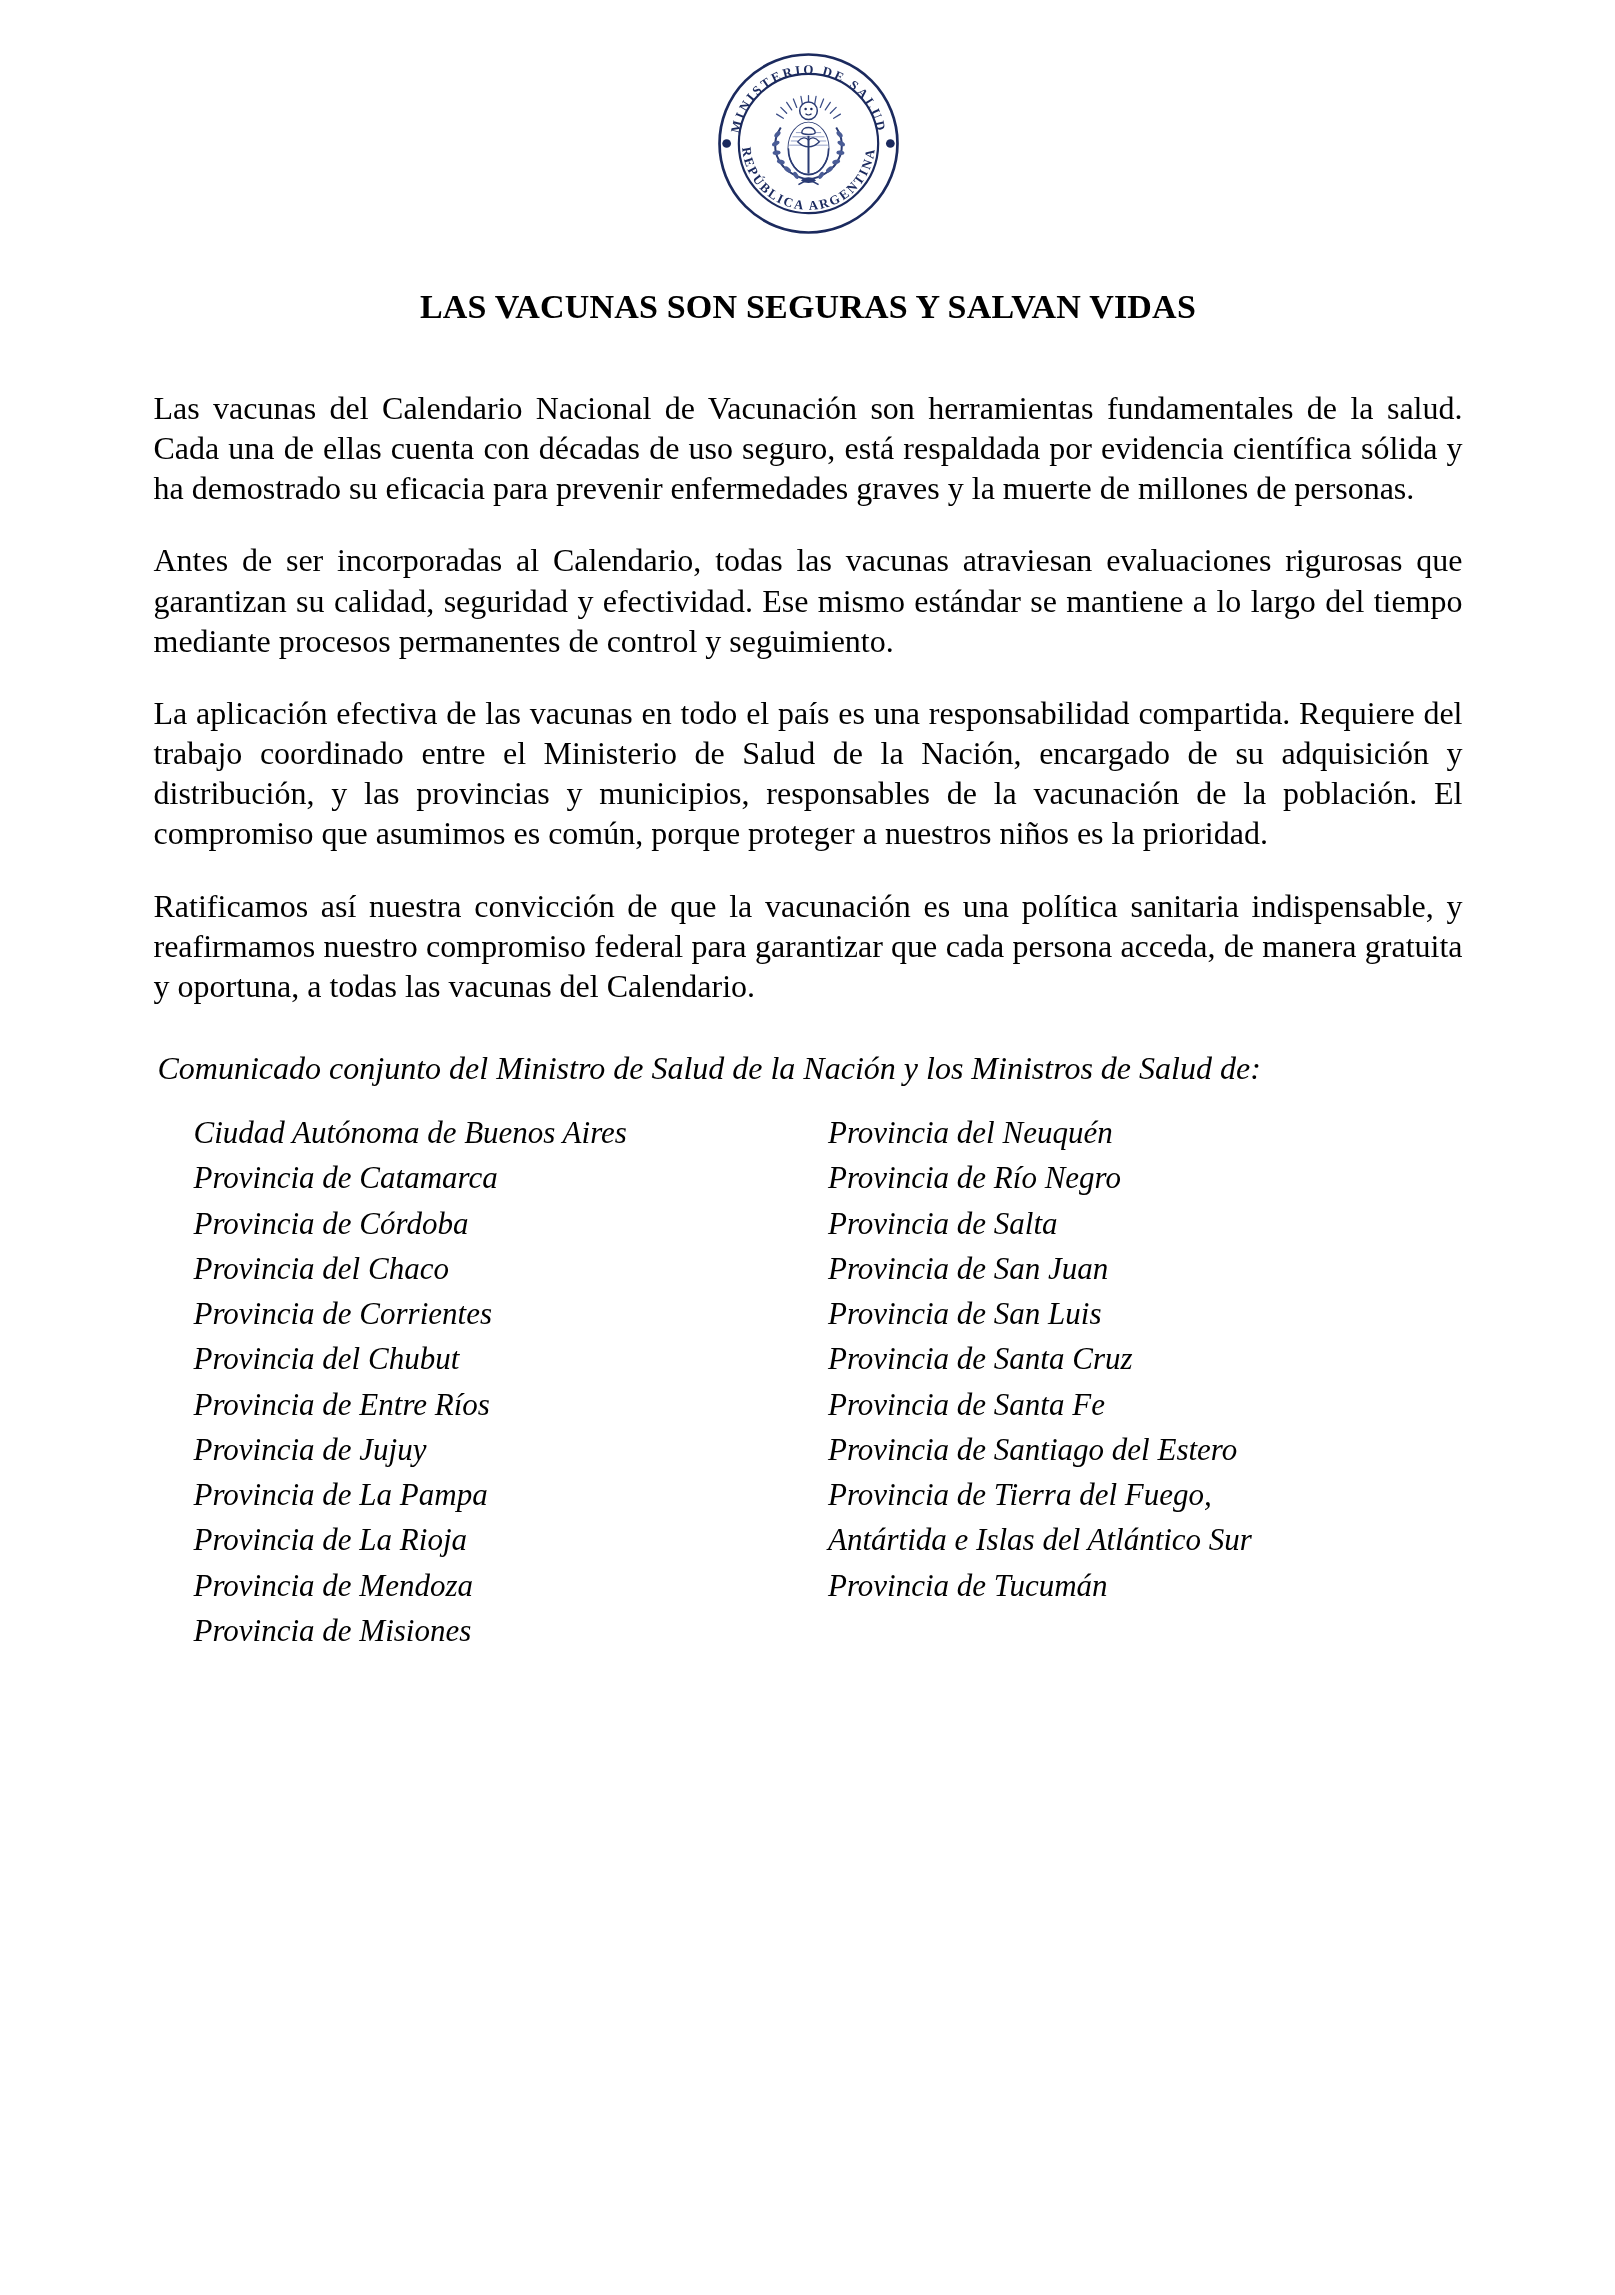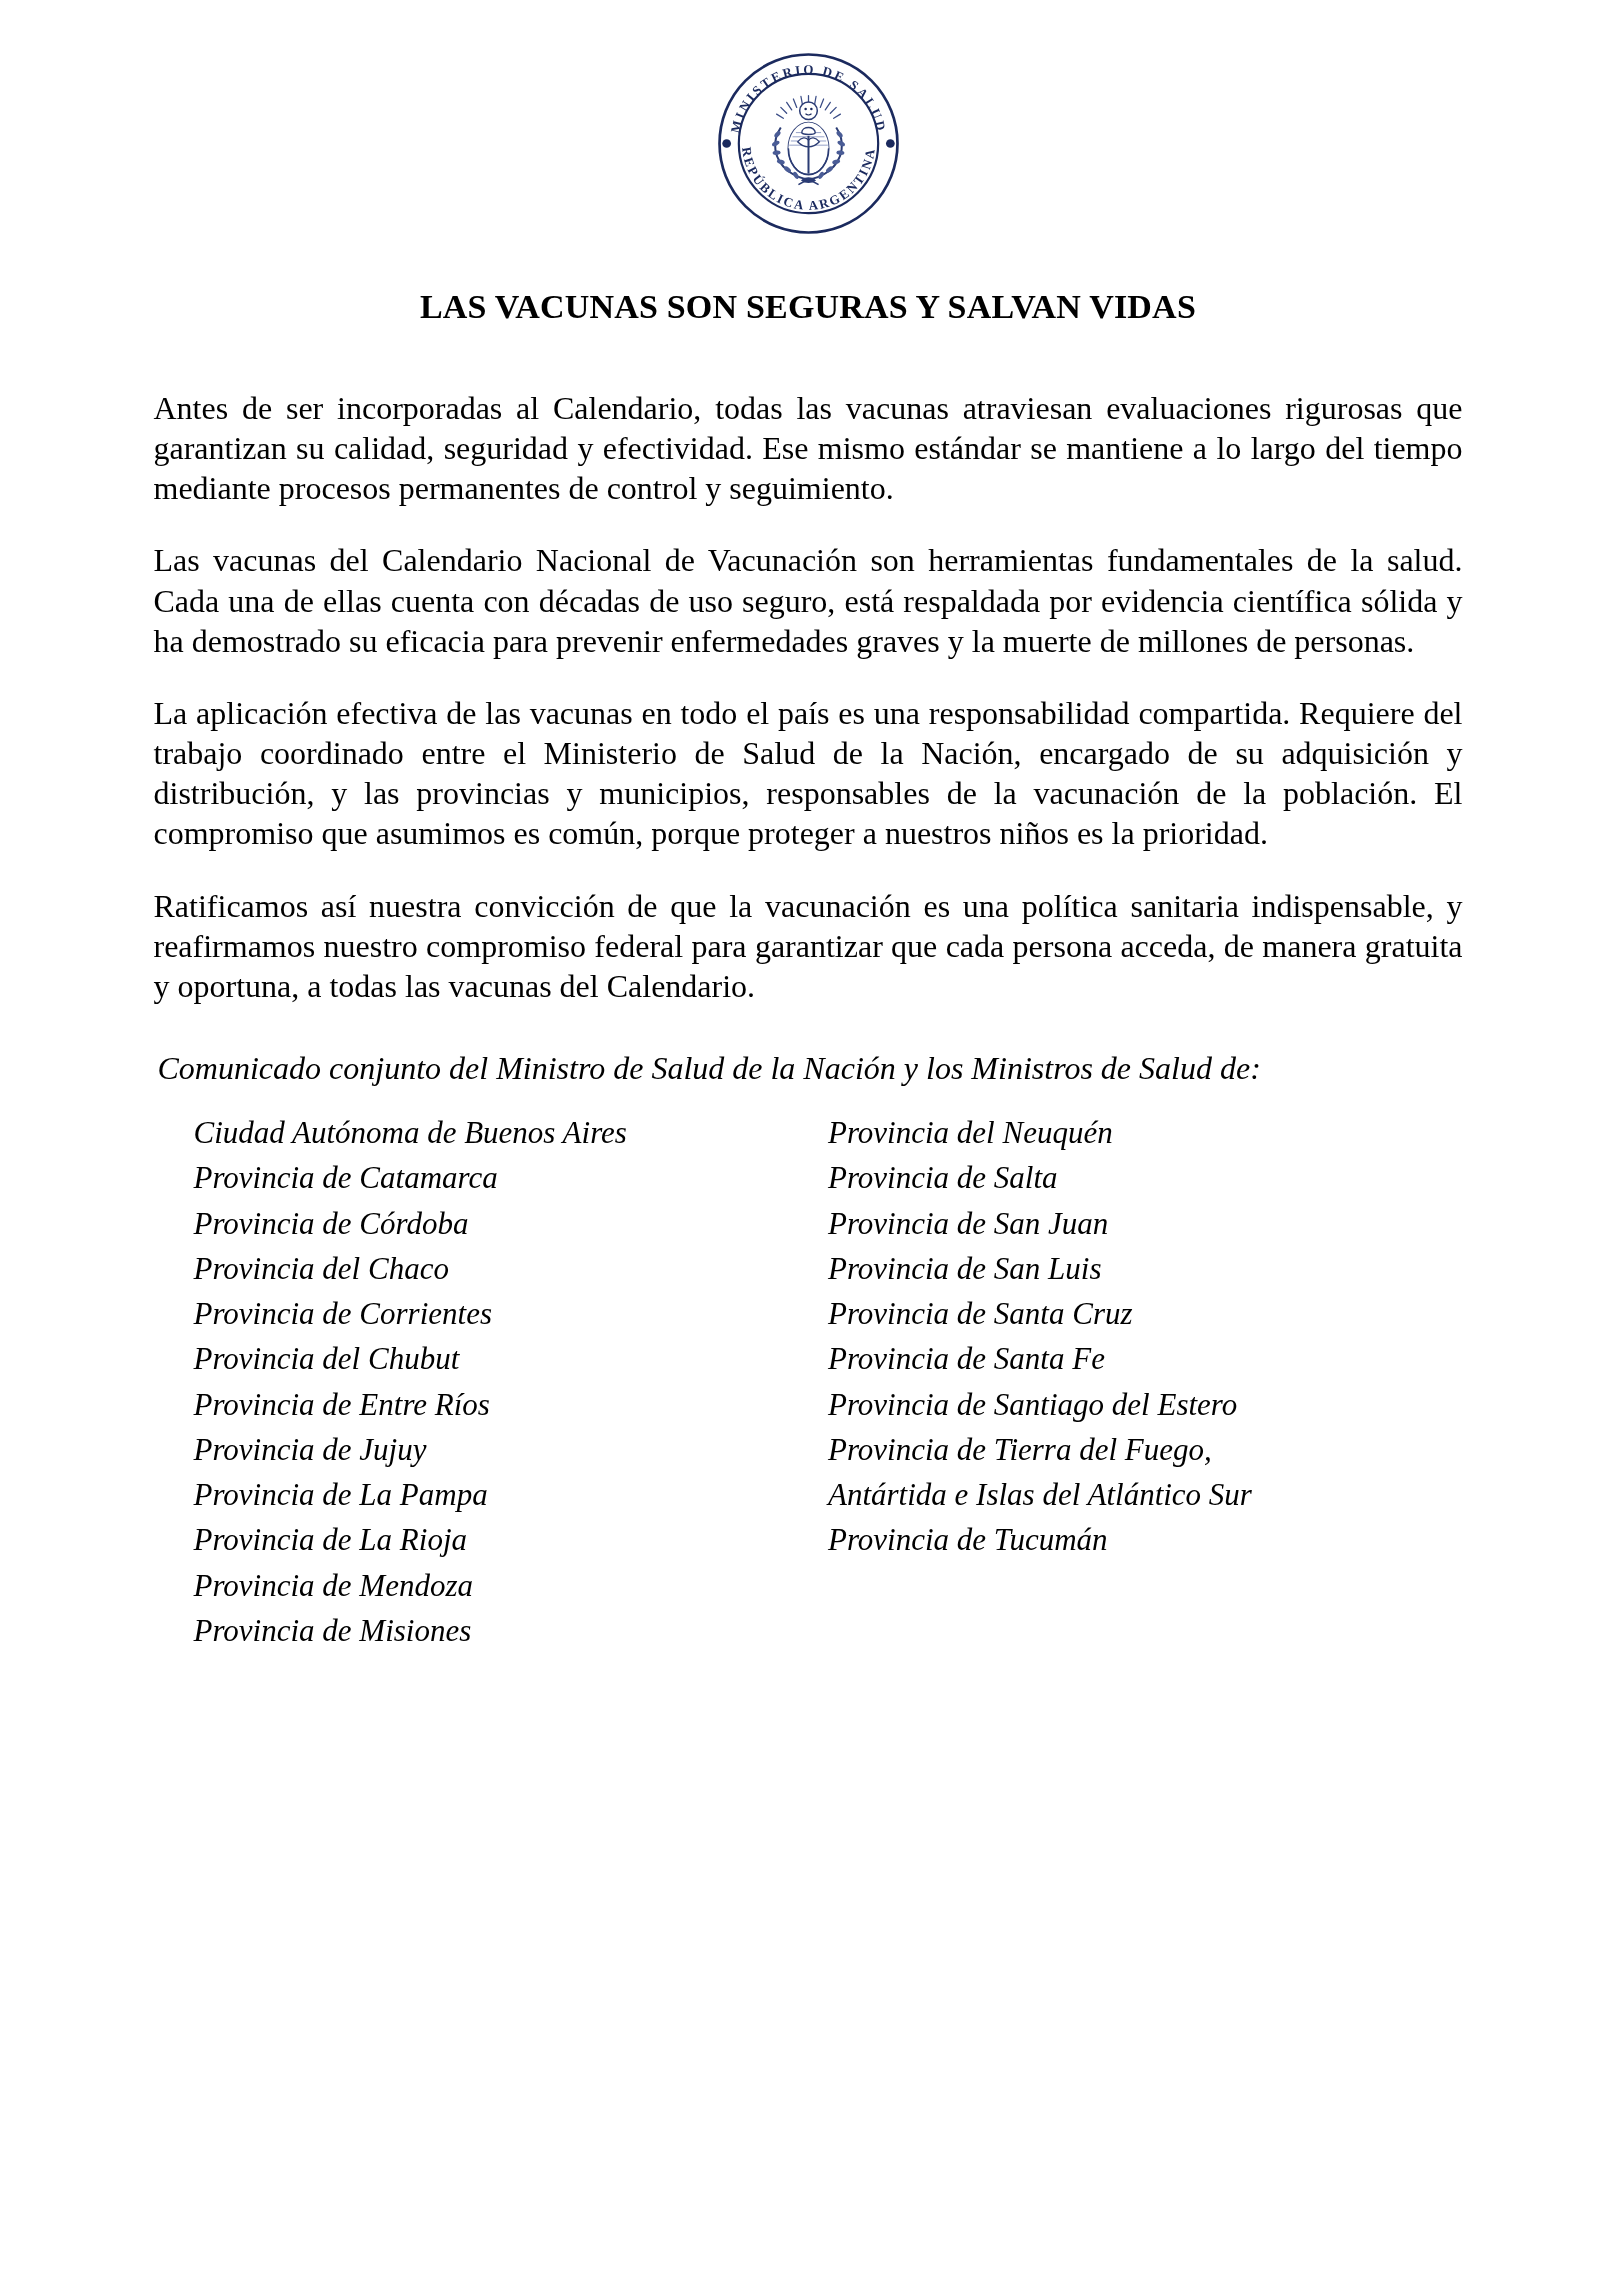--- a/index.html
+++ b/index.html
@@ -190,22 +190,22 @@
           <path d="M -12,46 L -3,41 M 12,46 L 3,41" stroke="#2b3c74" stroke-width="2" fill="none"></path>
         </g>
       </svg>
     </div>
   </div>
 
   <h1 class="doc-title">LAS VACUNAS SON SEGURAS Y SALVAN VIDAS</h1>
 
   <div class="body-col">
 
+    <p class="para">Las vacunas del Calendario Nacional de Vacunación son herramientas fundamentales de la salud. Cada una de ellas cuenta con décadas de uso seguro, está respaldada por evidencia científica sólida y ha demostrado su eficacia para prevenir enfermedades graves y la muerte de millones de personas.</p>
     <p class="para">Antes de ser incorporadas al Calendario, todas las vacunas atraviesan evaluaciones rigurosas que garantizan su calidad, seguridad y efectividad. Ese mismo estándar se mantiene a lo largo del tiempo mediante procesos permanentes de control y seguimiento.</p>
-    <p class="para">Las vacunas del Calendario Nacional de Vacunación son herramientas fundamentales de la salud. Cada una de ellas cuenta con décadas de uso seguro, está respaldada por evidencia científica sólida y ha demostrado su eficacia para prevenir enfermedades graves y la muerte de millones de personas.</p>
     <p class="para">La aplicación efectiva de las vacunas en todo el país es una responsabilidad compartida. Requiere del trabajo coordinado entre el Ministerio de Salud de la Nación, encargado de su adquisición y distribución, y las provincias y municipios, responsables de la vacunación de la población. El compromiso que asumimos es común, porque proteger a nuestros niños es la prioridad.</p>
     <p class="para">Ratificamos así nuestra convicción de que la vacunación es una política sanitaria indispensable, y reafirmamos nuestro compromiso federal para garantizar que cada persona acceda, de manera gratuita y oportuna, a todas las vacunas del Calendario.</p>
 
     <p class="lead-in">Comunicado conjunto del Ministro de Salud de la Nación y los Ministros de Salud de:</p>
 
     <div class="signatories">
       <ul class="sig-col left">
         <li>Ciudad Autónoma de Buenos Aires</li>
         <li>Provincia de Catamarca</li>
         <li>Provincia de Córdoba</li>
@@ -214,20 +214,21 @@
         <li>Provincia del Chubut</li>
         <li>Provincia de Entre Ríos</li>
         <li>Provincia de Jujuy</li>
         <li>Provincia de La Pampa</li>
         <li>Provincia de La Rioja</li>
         <li>Provincia de Mendoza</li>
         <li>Provincia de Misiones</li>
       </ul>
       <ul class="sig-col right">
         <li>Provincia del Neuquén</li>
+        <li>Provincia de Río Negro</li>
         <li>Provincia de Salta</li>
         <li>Provincia de San Juan</li>
         <li>Provincia de San Luis</li>
         <li>Provincia de Santa Cruz</li>
         <li>Provincia de Santa Fe</li>
         <li>Provincia de Santiago del Estero</li>
         <li>Provincia de Tierra del Fuego,
 Antártida e Islas del Atlántico Sur</li>
         <li>Provincia de Tucumán</li>
       </ul>

